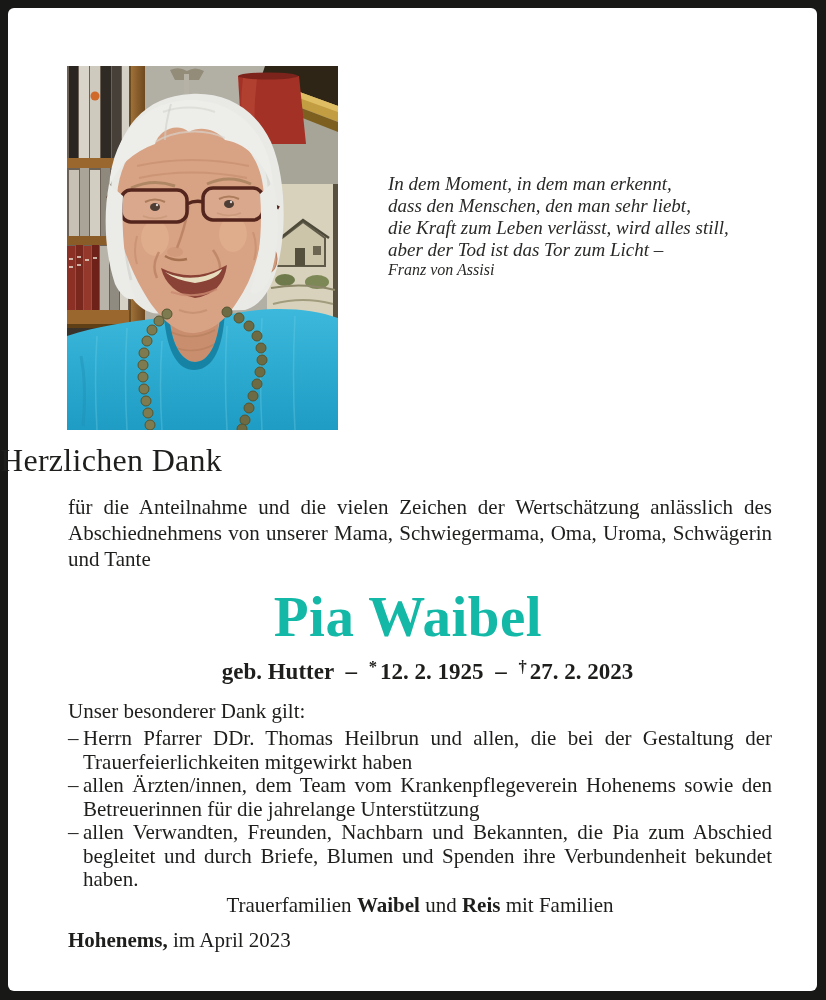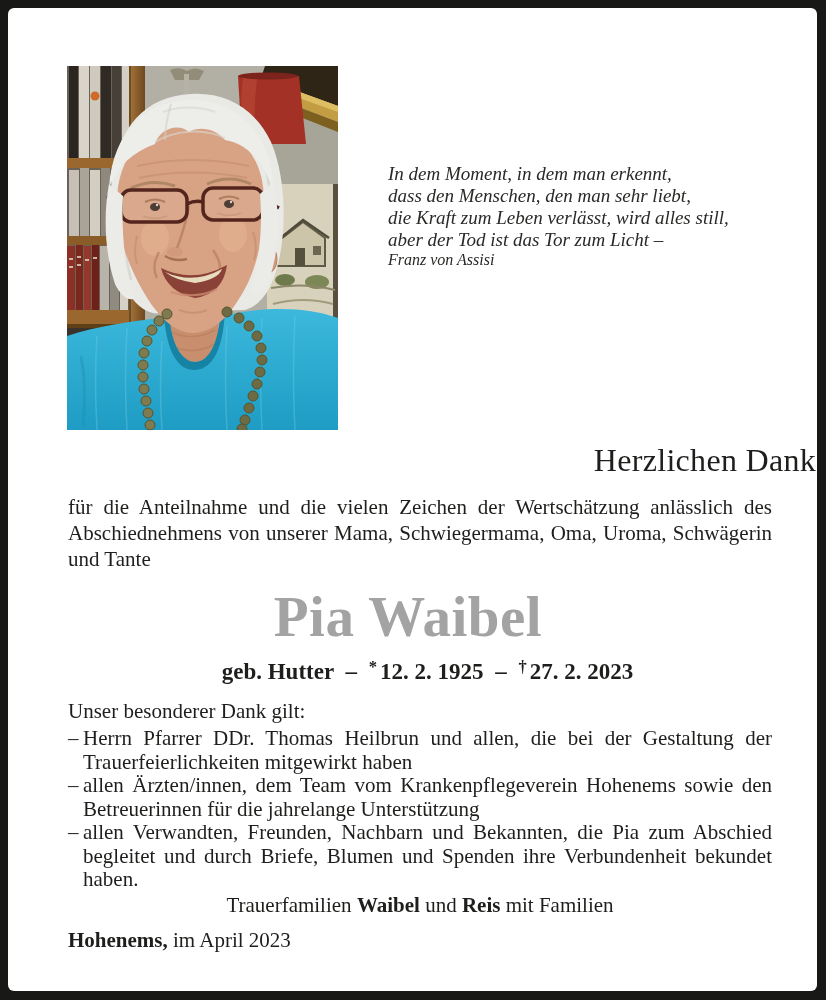--- a/index.html
+++ b/index.html
@@ -3,26 +3,26 @@
 <meta charset="utf-8">
 <style>
   html,body{margin:0;padding:0;background:#181816;}
   .page{
     position:relative;width:826px;height:1000px;background:#181816;
     font-family:"Liberation Serif","DejaVu Serif",serif;color:#1e1e1c;overflow:hidden;
   }
   .card{position:absolute;left:8px;top:8px;width:809px;height:983px;background:#ffffff;border-radius:6px;}
   .photo{position:absolute;left:67px;top:66px;width:271px;height:364px;}
   .photo svg{display:block;}
-  .quote{position:absolute;left:388px;top:163px;font-style:italic;font-size:19px;line-height:22px;color:#29292 7;color:#292927;}
+  .quote{position:absolute;left:388px;top:173px;font-style:italic;font-size:19px;line-height:22px;color:#29292 7;color:#292927;}
   .quote-line{white-space:nowrap;}
   .quote-attrib{font-size:16px;line-height:18px;}
-  .heading{position:absolute;left:0;right:10px;top:442px;text-align:right;font-size:32px;letter-spacing:.3px;}
+  .heading{position:absolute;left:0;right:10px;top:442px;text-align:left;font-size:32px;letter-spacing:.3px;}
   .intro{position:absolute;left:68px;top:494px;width:704px;font-size:21px;line-height:26px;text-align:justify;}
-  .name{position:absolute;left:0;right:10px;top:586px;text-align:center;font-size:57px;line-height:62px;font-weight:bold;letter-spacing:.5px;color:#a3a3a3;}
+  .name{position:absolute;left:0;right:10px;top:586px;text-align:center;font-size:57px;line-height:62px;font-weight:bold;letter-spacing:.5px;color:#14b8a6;}
   .dates{position:absolute;left:0;right:10px;top:653px;text-align:center;font-size:23px;line-height:28px;font-weight:bold;margin-left:39px;}
   .dates .sep{margin:0 6px;}
   .sym{font-size:0.72em;vertical-align:0.42em;margin-right:3px;}
   .lead{position:absolute;left:68px;top:699px;font-size:21px;line-height:25px;}
   .ack-list{position:absolute;left:68px;top:727px;width:704px;font-size:21px;line-height:23.5px;}
   .ack-item{position:relative;padding-left:15px;text-align:justify;}
   .ack-item .dash{position:absolute;left:0;top:0;}
   .signature{position:absolute;left:68px;top:893px;width:704px;text-align:center;font-size:21px;line-height:25px;}
   .b{font-weight:bold;}
   .footer{position:absolute;left:68px;top:927px;font-size:21px;line-height:26px;}

